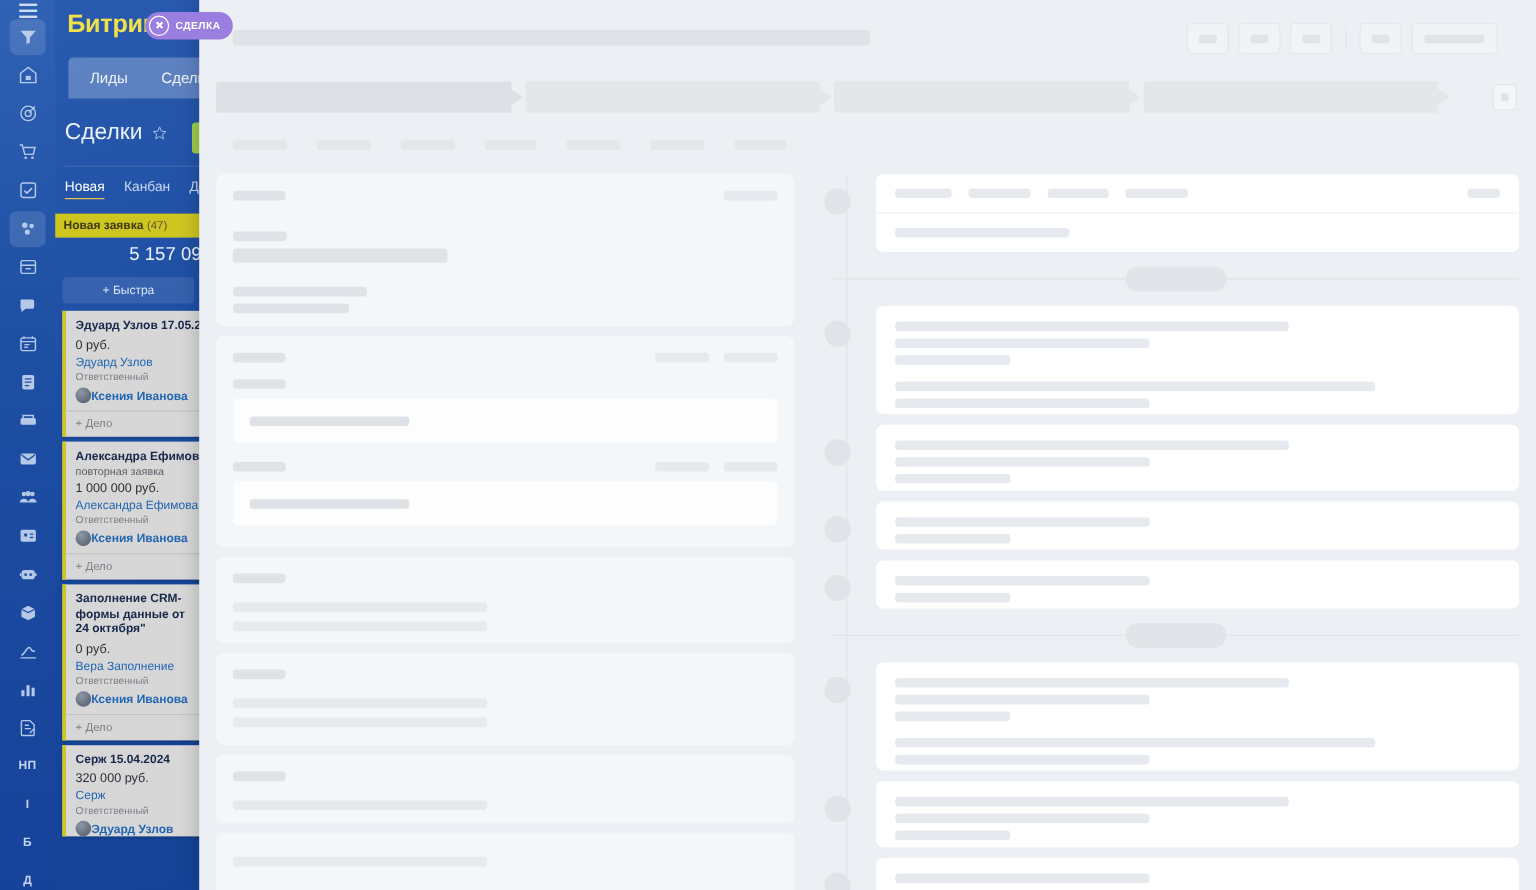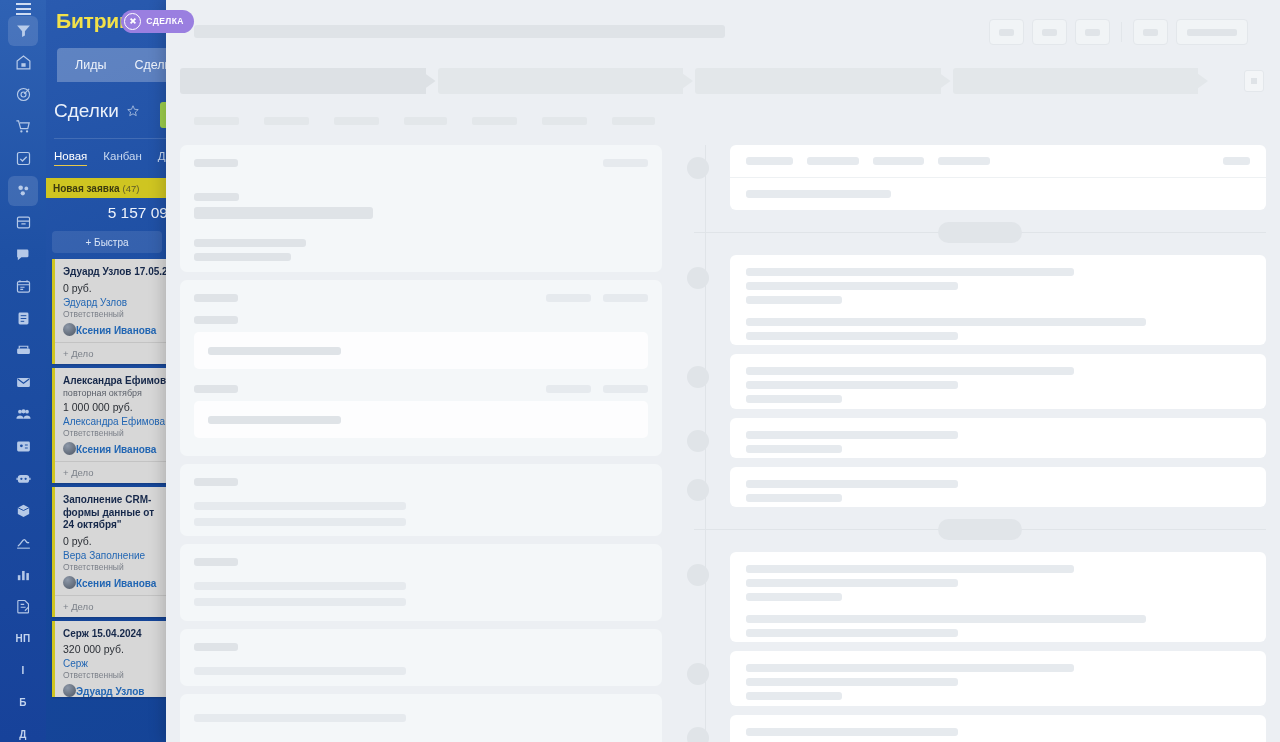--- a/index.html
+++ b/index.html
@@ -408,21 +408,21 @@
           <div class="role">Ответственный</div>
           <div class="resp">
             <span class="av"></span>
             <span class="nm">Ксения Иванова</span>
           </div>
           <div class="deal">+ Дело</div>
         </div>
 
         <div class="kb-card">
           <div class="ttl">Александра Ефимова 15.0</div>
-          <div class="sub">повторная октября</div>
+          <div class="sub">повторная заявка</div>
           <div class="amt">1 000 000 руб.</div>
           <div class="lnk">Александра Ефимова</div>
           <div class="role">Ответственный</div>
           <div class="resp">
             <span class="av"></span>
             <span class="nm">Ксения Иванова</span>
           </div>
           <div class="deal">+ Дело</div>
         </div>
 

